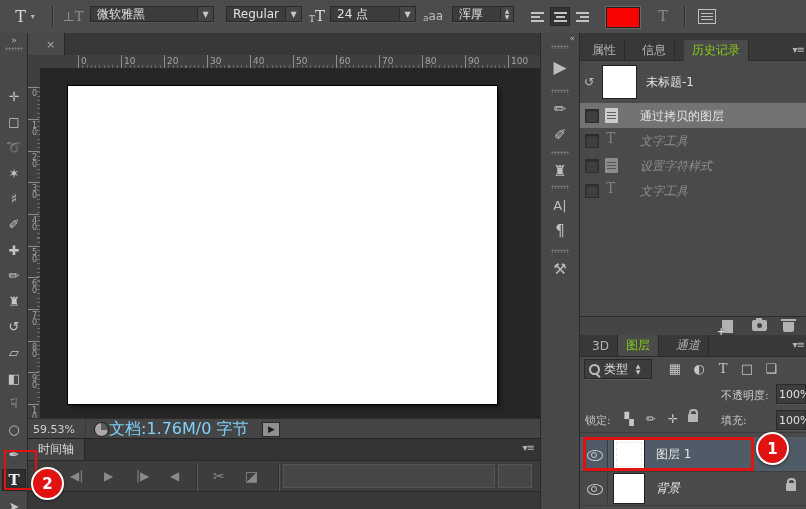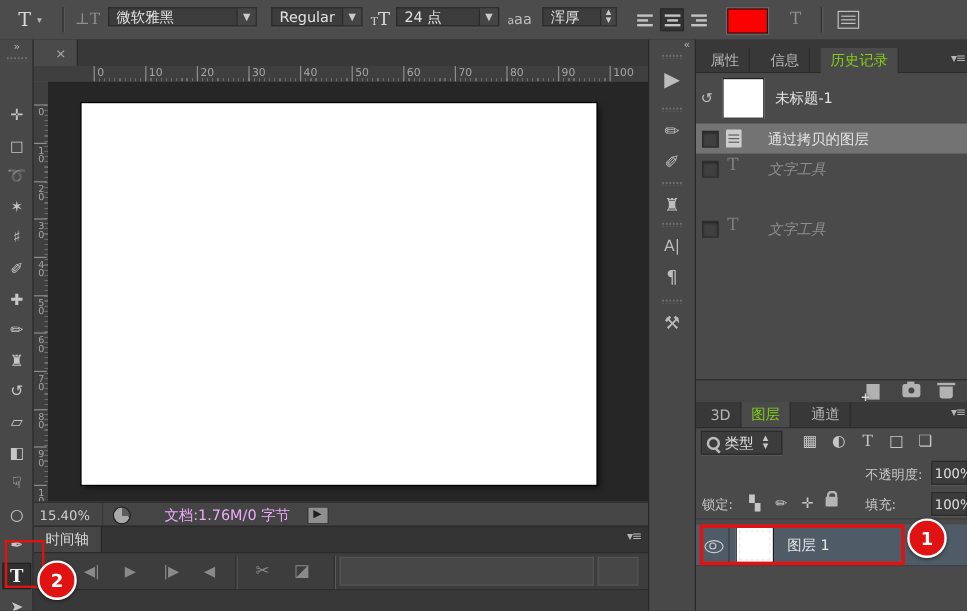--- a/index.html
+++ b/index.html
@@ -51,21 +51,21 @@
   #canvas{position:absolute;left:28px;top:18px;width:429px;height:318px;background:#ffffff;
           box-shadow:0 0 0 1px #000,3px 3px 5px rgba(0,0,0,.55);}
 
   
   #statusbar{position:absolute;left:28px;top:418px;width:512px;height:20px;background:#454545;border-top:1px solid #2d2d2d;
              display:flex;align-items:center;}
   #zoomfield{width:58px;height:100%;display:flex;align-items:center;padding-left:5px;box-sizing:border-box;
              color:#cfcfcf;font-size:11px;border-right:1px solid #383838;}
   #statclock{width:13px;height:13px;border-radius:50%;margin-left:8px;border:1px solid #202020;
              background:conic-gradient(#5c5c5c 0 100deg,#a9a9a9 100deg 360deg);}
-  #docinfo{margin-left:28px;color:#f0abfc;font-size:12px;}
+  #docinfo{color:#7dd3fc;font-size:16px;}
   #statmore{margin-left:14px;width:16px;height:13px;display:flex;align-items:center;justify-content:center;
             color:#1c1c1c;font-size:9px;background:#8f8f8f;border:1px solid #2a2a2a;}
 
   
   #timeline{position:absolute;left:28px;top:438px;width:512px;height:71px;background:#424242;border-top:1px solid #222;}
   #tl-tabs{position:absolute;left:0;top:0;width:512px;height:21px;background:#343434;}
   #tl-tab{position:absolute;left:0;top:0;height:21px;background:#454545;border-right:1px solid #262626;
           display:flex;align-items:center;padding:0 10px;color:#d8d8d8;}
   #tl-menu{position:absolute;right:6px;top:3px;color:#b5b5b5;font-size:10px;letter-spacing:-1px;}
   #tl-bar{position:absolute;left:0;top:21px;width:512px;height:32px;background:#3d3d3d;border-top:1px solid #2b2b2b;border-bottom:1px solid #2b2b2b;box-sizing:border-box;}
@@ -241,21 +241,21 @@
     <span class="vtick" style="top:273px">80</span>
     <span class="vtick" style="top:304px">90</span>
     <span class="vtick" style="top:336px">100</span>
   </div>
   <div id="canvasarea">
     <div id="canvas"></div>
   </div>
 
   <div id="statusbar">
     <div id="zoomfield">
-        <span>15.40%</span>
+        <span>59.53%</span>
       </div>
     <div id="statclock"></div>
     <div id="docinfo">文档:1.76M/0 字节</div>
     <div id="statmore">
         <span>▶</span>
       </div>
   </div>
 
   <div id="timeline">
     <div id="tl-tabs">
@@ -388,20 +388,25 @@
       <div class="hstate sel" style="top:42px;">
         <span class="chk" style="top:6px;"></span>
         <span class="hdoc" style="top:5px;"></span>
         <span class="lbl">通过拷贝的图层</span>
       </div>
       <div class="hstate dim" style="top:67px;">
         <span class="chk" style="top:6px;"></span>
         <span class="hT">T</span>
         <span class="lbl">文字工具</span>
       </div>
+      <div class="hstate dim" style="top:92px;">
+        <span class="chk" style="top:6px;"></span>
+        <span class="hdoc" style="top:5px;"></span>
+        <span class="lbl">设置字符样式</span>
+      </div>
       <div class="hstate dim" style="top:117px;">
         <span class="chk" style="top:6px;"></span>
         <span class="hT">T</span>
         <span class="lbl">文字工具</span>
       </div>
     </div>
     <div class="abs" style="left:0;top:283px;width:226px;height:19px;background:#454545;border-top:1px solid #2b2b2b;box-sizing:border-box;">
       <div class="hbarbtn" style="left:142px;">
           <span class="ndoc" style="display:block;"></span>
         </div>
@@ -413,21 +418,21 @@
         </div>
     </div>
 
     <div class="ptabs" style="top:302px;height:22px;">
       <div class="ptab" style="left:4px;">
           <span>3D</span>
         </div>
       <div class="ptab active" style="left:38px;">
           <span>图层</span>
         </div>
-      <div class="ptab" style="left:88px;">
+      <div class="ptab" style="left:88px;font-style:italic;">
           <span>通道</span>
         </div>
       <div class="pmenu" style="top:4px;">▾≡</div>
     </div>
     <div class="abs" style="left:0;top:324px;width:226px;height:24px;background:#4a4a4a;">
       <div class="lwell" style="left:4px;top:2px;width:68px;">
         <span class="mag"></span>
         <span>类型</span>
         <span class="spin" style="border:none;background:none;margin-left:4px;">
             <span>▲</span>
@@ -459,20 +464,29 @@
         <span>100%</span>
       </div>
     </div>
     <div class="abs" style="left:0;top:400px;width:226px;height:76px;background:#4a4a4a;">
       <div class="lrow sel" style="top:4px;">
         <span class="eye"></span>
         <span class="eyediv"></span>
         <div class="lthumb selmark"></div>
         <span class="lname">图层 1</span>
       </div>
+      <div class="lrow" style="top:38px;">
+        <span class="eye"></span>
+        <span class="eyediv"></span>
+        <div class="lthumb"></div>
+        <span class="lname bg">背景</span>
+        <span class="abs" style="left:206px;top:12px;">
+            <span class="lock" style="display:block;"></span>
+          </span>
+      </div>
     </div>
   </div>
 
   <div class="annrect" style="left: 583px; top: 437px; width: 171px; height: 34px; border-color: rgb(225, 18, 18);"></div>
   <div class="anncirc" style="left: 756px; top: 432px; background: rgb(225, 18, 18);">
       <span>1</span>
     </div>
   <div class="annrect" style="left: 4px; top: 450px; width: 33px; height: 40px; border-width: 2px; border-color: rgb(225, 18, 18);"></div>
   <div class="anncirc" style="left: 31px; top: 467px; background: rgb(225, 18, 18);">
       <span>2</span>

